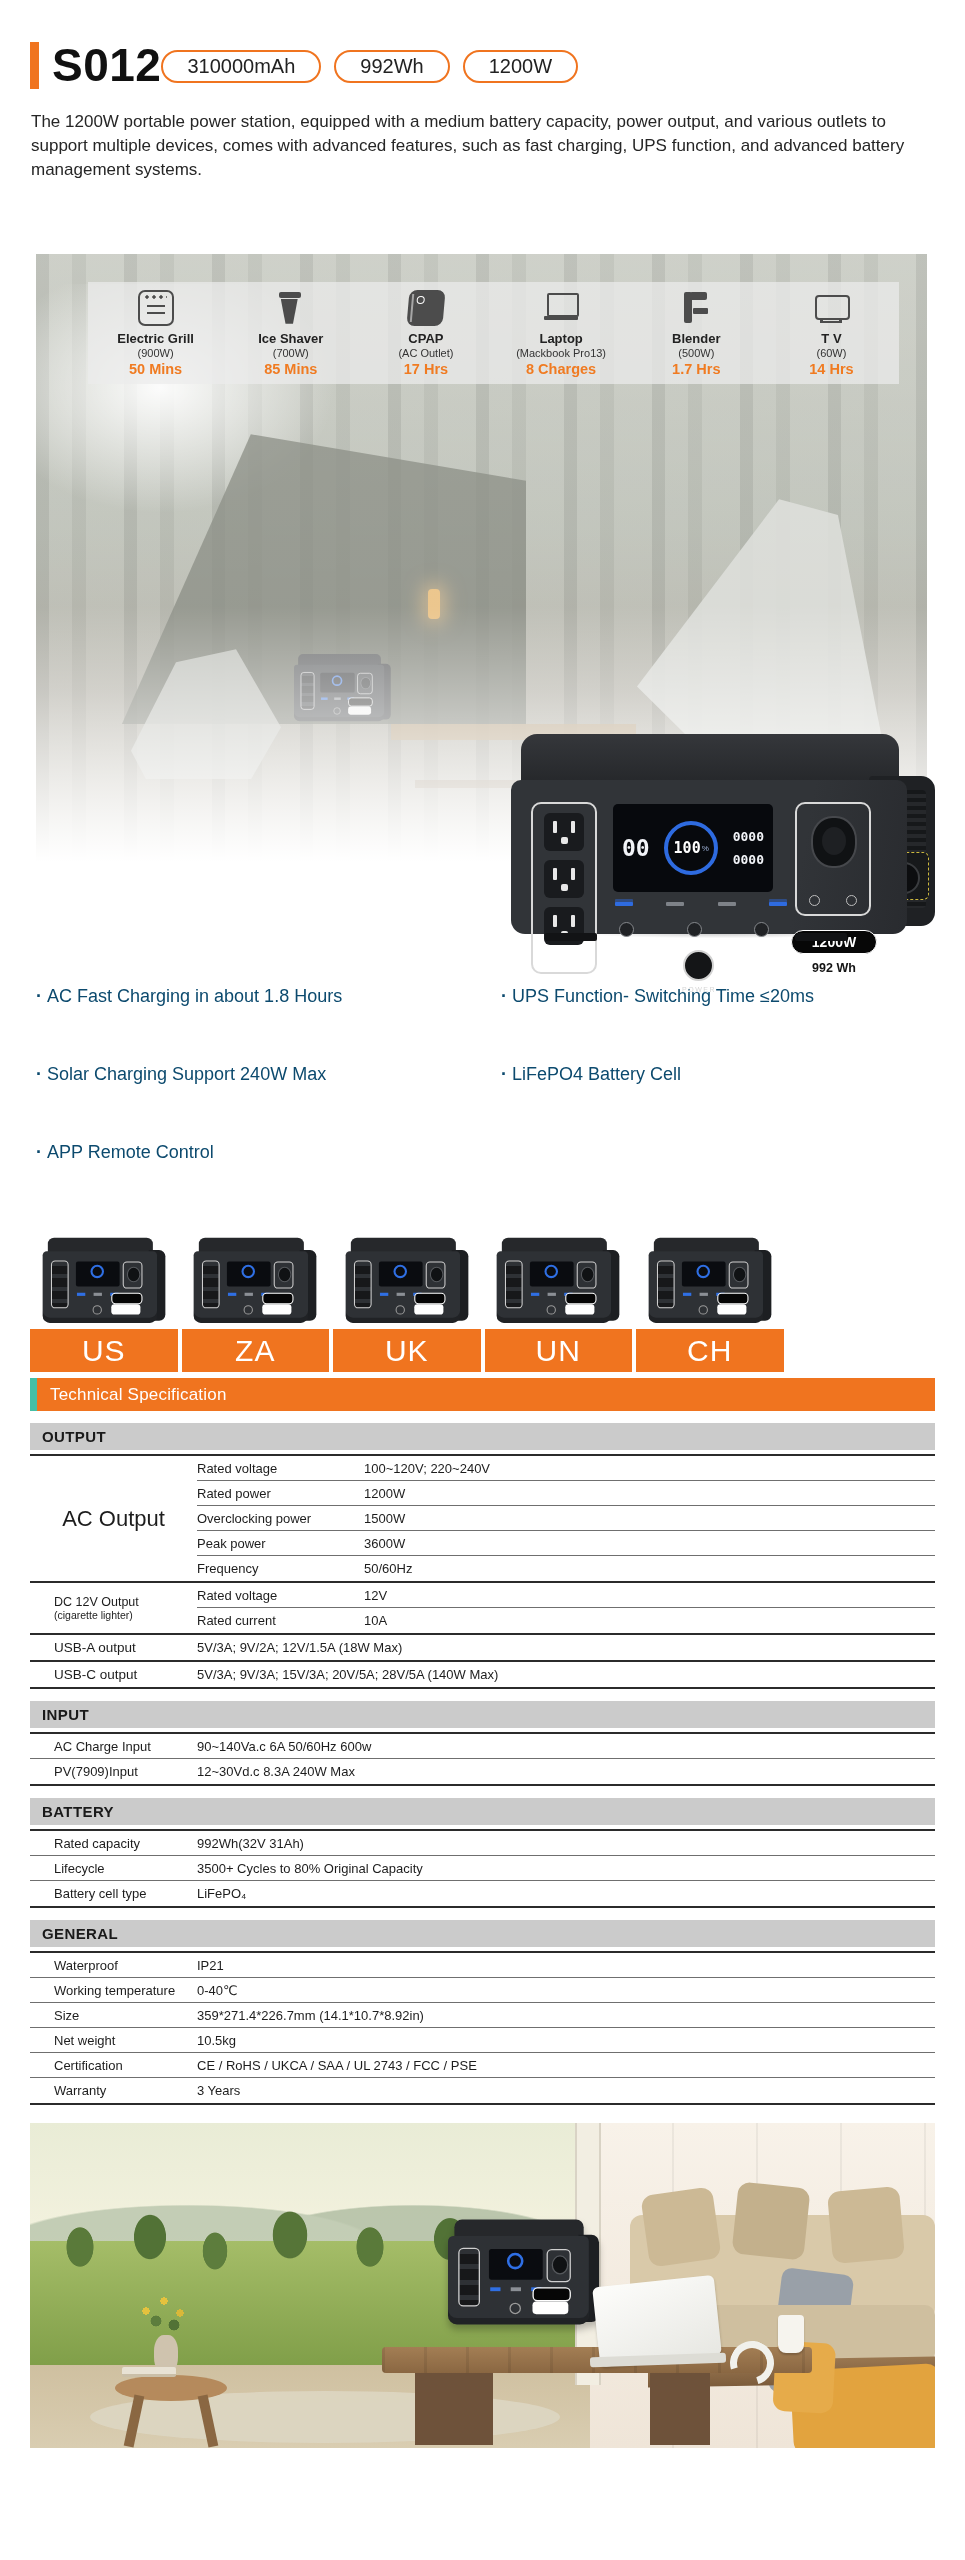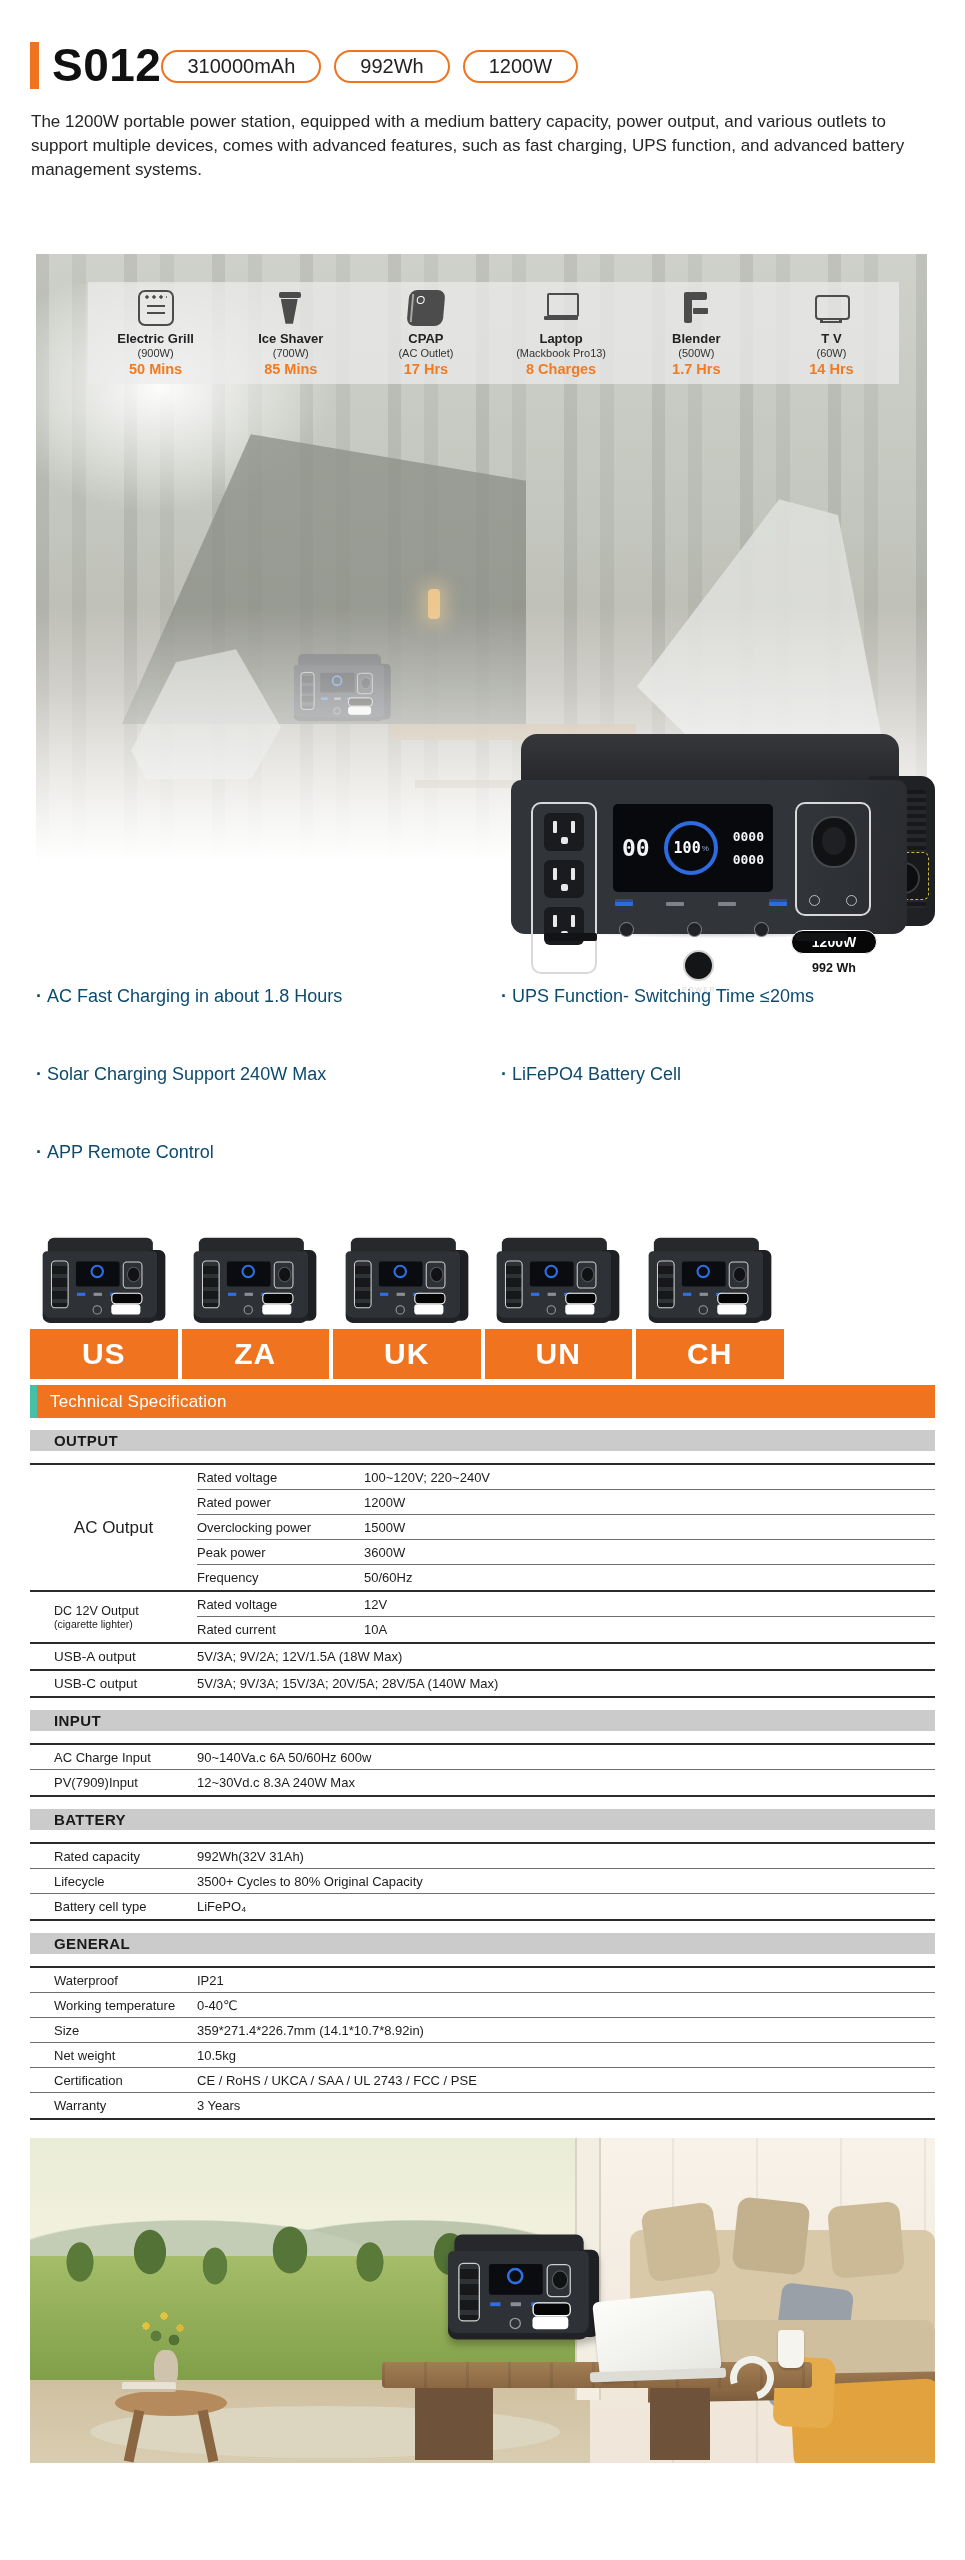--- a/index.html
+++ b/index.html
@@ -128,21 +128,21 @@
     font-size:12.5px;font-weight:bold;display:flex;align-items:center;justify-content:center;}
 
   
   .features{margin:52px 36px 0;display:grid;grid-template-columns:465px 1fr;row-gap:57px;font-size:18px;color:#0c4a6e;}
   .feature::before{content:"· ";font-weight:bold;}
 
   
   .variants{margin:58px 30px 0;display:grid;grid-template-columns:repeat(6,1fr);gap:4px;}
   .variant .v-img{height:108px;display:flex;align-items:flex-end;justify-content:center;padding-bottom:4px;}
   .variant .v-img .mini-unit{transform:scale(1.04);transform-origin:bottom center;}
-  .v-flag{height:50px;background:var(--orange);color:#fff;font-size:30px;font-weight:bold;
+  .v-flag{height:43px;background:var(--orange);color:#fff;font-size:30px;font-weight:normal;
     display:flex;align-items:center;justify-content:center;letter-spacing:1px;}
 
   
   .mini-unit{position:relative;width:118px;height:84px;}
   .mu-lid{position:absolute;top:0;left:5px;right:12px;height:16px;background:#26282b;border-radius:6px 6px 0 0;}
   .mu-side{position:absolute;top:12px;right:0;width:16px;bottom:4px;background:#1d1f22;border-radius:0 6px 6px 0;}
   .mu-body{position:absolute;top:13px;left:0;right:8px;bottom:2px;background:#2e3135;border-radius:4px 4px 7px 7px;
     box-shadow:inset 0 -5px 0 rgba(0,0,0,.3);}
   .mu-outlets{position:absolute;left:8px;top:9px;width:17px;height:46px;border:1px solid #cfcfcf;border-radius:4px;
     background:repeating-linear-gradient(180deg,#2e3135 0 4px,#17181a 4px 12px);}
@@ -156,27 +156,27 @@
                linear-gradient(#2f6fe4,#2f6fe4) right/8px 100% no-repeat;}
   .mu-btn{position:absolute;left:48px;bottom:8px;width:9px;height:9px;border:1px solid #9b9b9b;border-radius:50%;}
   .mu-badge{position:absolute;right:16px;bottom:8px;width:28px;height:10px;background:#fff;border-radius:3px;}
   .mu-badge::before{content:"";position:absolute;left:0;top:-11px;width:28px;height:9px;background:#060606;border:1px solid #fff;border-radius:4px;}
 
   
   .spec-wrap{margin:6px 30px 0;}
   .spec-banner{height:33px;background:var(--orange);border-left:7px solid var(--teal);color:#fff;
     font-size:17px;display:flex;align-items:center;padding-left:13px;letter-spacing:.2px;}
   .spec-section{margin-top:12px;}
-  .sec-head{height:21px;background:#CBCBCB;display:flex;align-items:center;padding-left:24px;
-    font-weight:bold;font-size:15px;color:#1a1a1a;letter-spacing:.4px;margin-bottom:12px;}
+  .sec-head{height:27px;background:#CBCBCB;display:flex;align-items:center;padding-left:12px;
+    font-weight:bold;font-size:15px;color:#1a1a1a;letter-spacing:.4px;margin-bottom:4px;}
   .spec-table{border-top:2px solid var(--line-heavy);border-bottom:2px solid var(--line-heavy);font-size:13px;}
   .group{display:flex;border-bottom:2px solid var(--line-heavy);}
   .group:last-child{border-bottom:none;}
   .cat-cell{width:167px;flex:none;display:flex;flex-direction:column;justify-content:center;}
-  .cat-big{align-items:center;font-size:17px;}
+  .cat-big{align-items:center;font-size:22px;}
   .cat-small{padding-left:24px;font-size:12.5px;}
   .cat-small .cat-sub{font-size:10.5px;}
   .cat-med{padding-left:24px;font-size:13.5px;}
   .cat-sub:empty{display:none;}
   .rows{flex:1;display:flex;flex-direction:column;}
   .row3{display:flex;align-items:center;min-height:25px;border-bottom:1px solid var(--line-light);}
   .rows .row3:last-child{border-bottom:none;}
   .row3 .lbl{width:167px;flex:none;}
   .row3 .lbl:empty{display:none;}
   .row3 .val{flex:1;}

